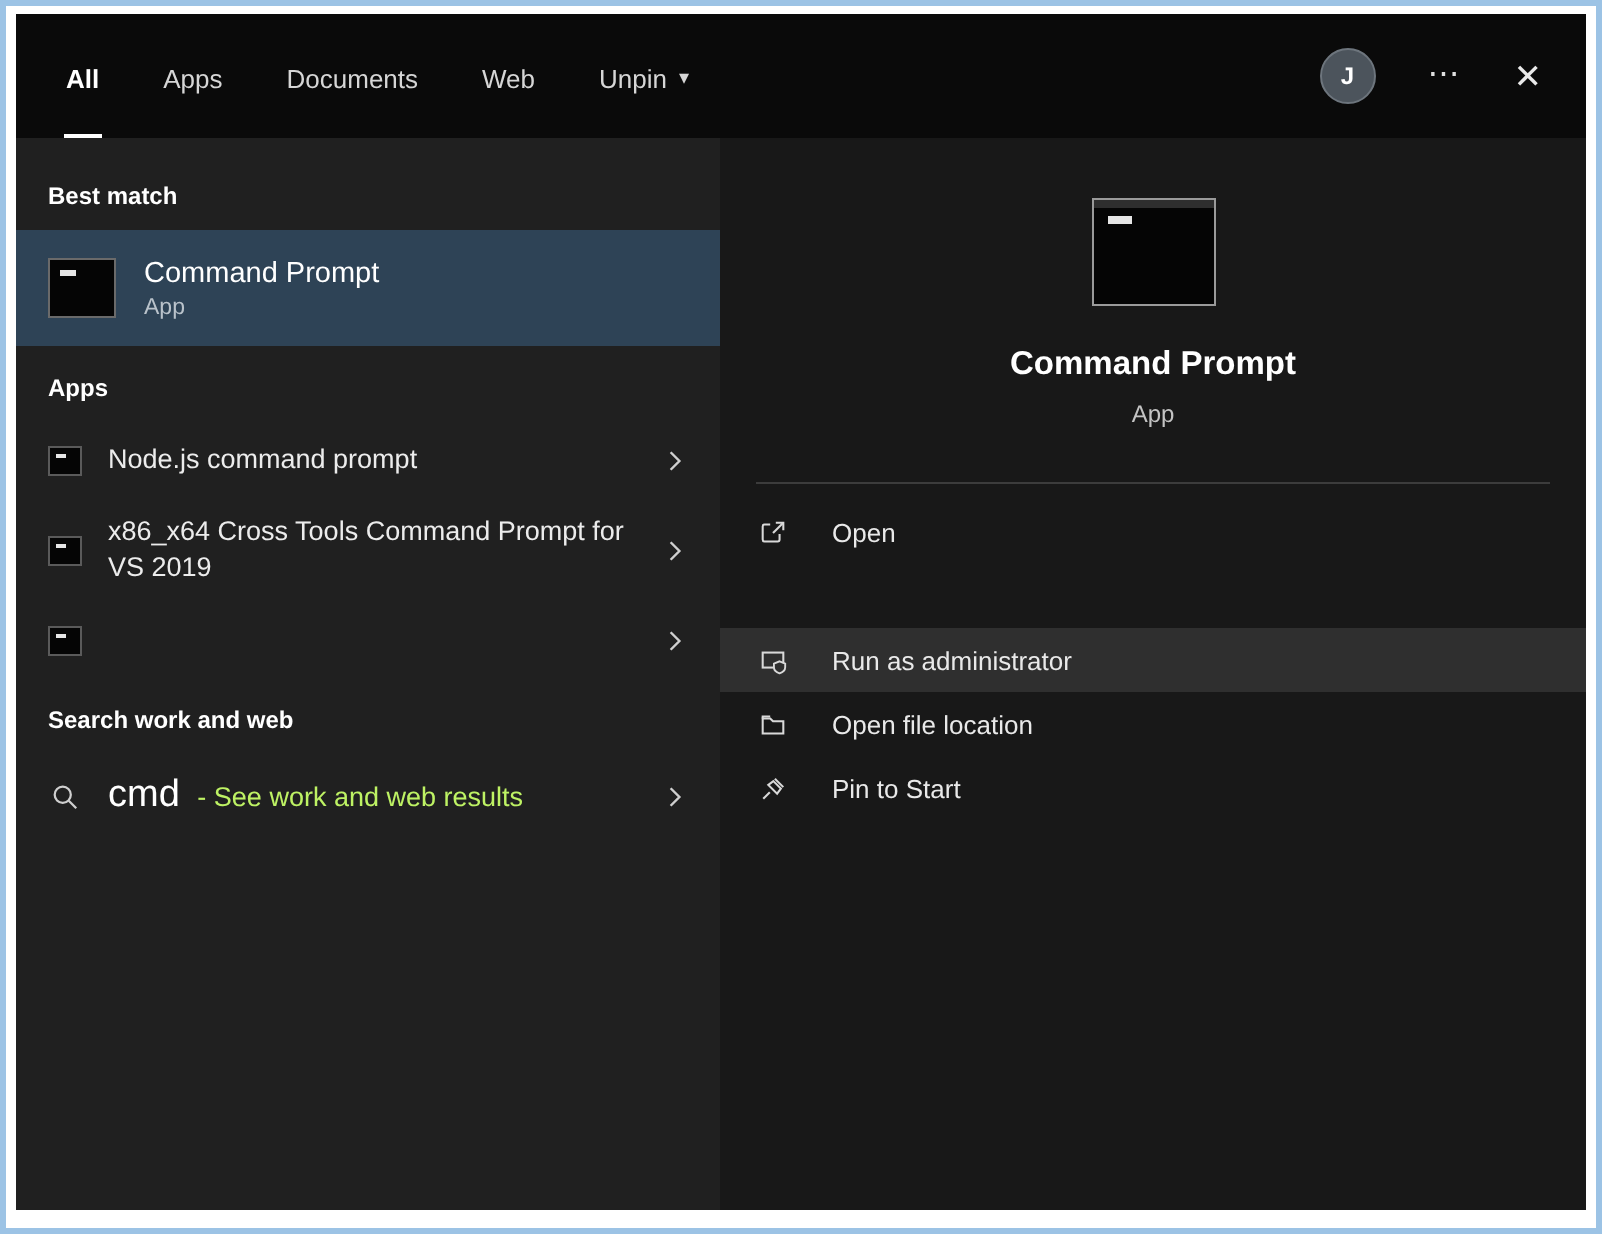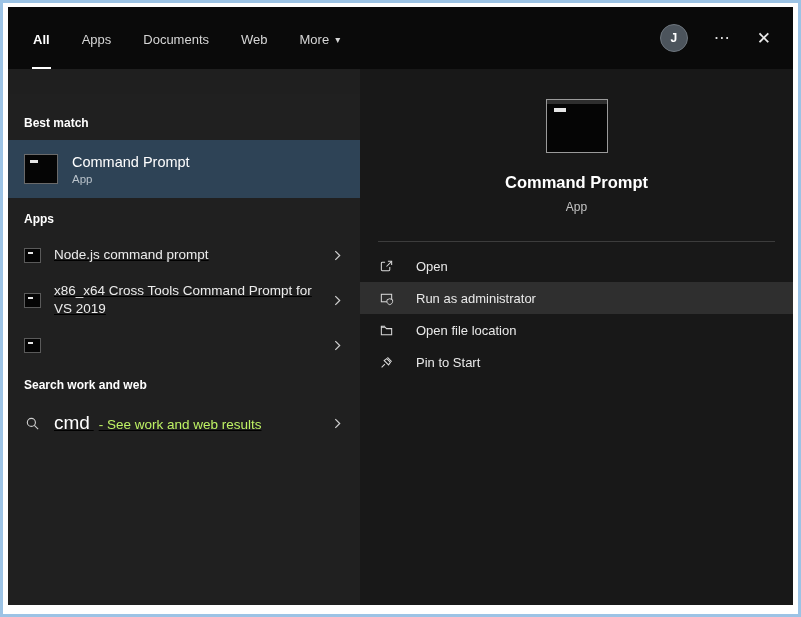--- a/index.html
+++ b/index.html
@@ -40,38 +40,38 @@
   .avatar{
     width:28px; height:28px; border-radius:50%;
     background:#4c545c; border:1px solid #6d757d;
     color:#ffffff; font-size:12px; font-weight:bold;
     display:flex; align-items:center; justify-content:center;
   }
   .more-btn{ color:#e0e0e0; font-size:16px; letter-spacing:1px; line-height:1; }
   .close-btn{ color:#eaeaea; font-size:17px; line-height:1; }
   
   .body{ flex:1; display:flex; min-height:0; }
-  .left{ width:352px; flex:none; background:#202020; padding-top:8px;margin-top:25px; }
+  .left{ width:352px; flex:none; background:#202020; padding-top:8px; }
   .right{ flex:1; background:#181818; display:flex; flex-direction:column; }
   
   .sec-header{
     font-size:12px; font-weight:bold; color:#ffffff;
     padding:14px 16px 10px 16px;
   }
   .result{
     display:flex; align-items:center; gap:14px;
     padding:8px 12px 8px 16px; cursor:default;
   }
   .result.best{ background:#2e4356; height:58px; padding-right:16px; }
   .res-text{ display:flex; flex-direction:column; gap:3px; min-width:0; }
   .res-title{ color:#ffffff; font-size:14.5px; }
   .res-sub{ color:#b9c2ca; font-size:11.5px; }
   .row{
     display:flex; align-items:center; gap:13px;
-    padding:8px 12px 8px 16px; min-height:34px;text-decoration:underline;
+    padding:8px 12px 8px 16px; min-height:34px;
   }
   .row-label{ color:#ececec; font-size:13.5px; line-height:1.35; flex:1; min-width:0; }
   .chev{
     margin-left:auto; flex:none; width:22px; height:22px;
     display:flex; align-items:center; justify-content:center;
   }
   .search-query{ color:#ffffff; font-size:19px; }
   .search-suffix{ color:#bef264; font-size:13.5px; margin-left:5px; }
   .aicon-sm{ width:17px; flex:none; display:flex; justify-content:center; }
   
@@ -88,38 +88,38 @@
   .preview{ padding-top:30px; display:flex; flex-direction:column; align-items:center; }
   .preview-title{ color:#ffffff; font-size:16.5px; font-weight:bold; margin-top:20px; }
   .preview-sub{ color:#c3c3c3; font-size:12px; margin-top:8px; }
   .divider{ border-top:1px solid #3c3c3c; margin:27px 18px 8px 18px; }
   
   .actions{ list-style:none; }
   .action{
     height:32px; display:flex; align-items:center; gap:22px;
     padding-left:18px; color:#e9e9e9; font-size:13px; cursor:default;
   }
-  .action.highlighted{ background:#2f2f2f; }
+  .action.highlighted{ background:#2f2f2f;margin-top:32px; }
   .aicon{ width:16px; height:16px; flex:none; display:flex; align-items:center; justify-content:center; }
   svg{ display:block; }
 </style>
 </head>
 <body>
 
 <div class="screen">
   <div class="panel">
 
     <div class="topbar">
       <nav class="tabs">
         <div class="tab selected">All</div>
         <div class="tab">Apps</div>
         <div class="tab">Documents</div>
         <div class="tab">Web</div>
         <div class="tab">
-          <span>More</span>
+          <span>Unpin</span>
           <span class="caret">▾</span>
         </div>
       </nav>
       <div class="top-right">
         <div class="avatar">J</div>
         <div class="more-btn">⋯</div>
         <div class="close-btn">✕</div>
       </div>
     </div>
 

